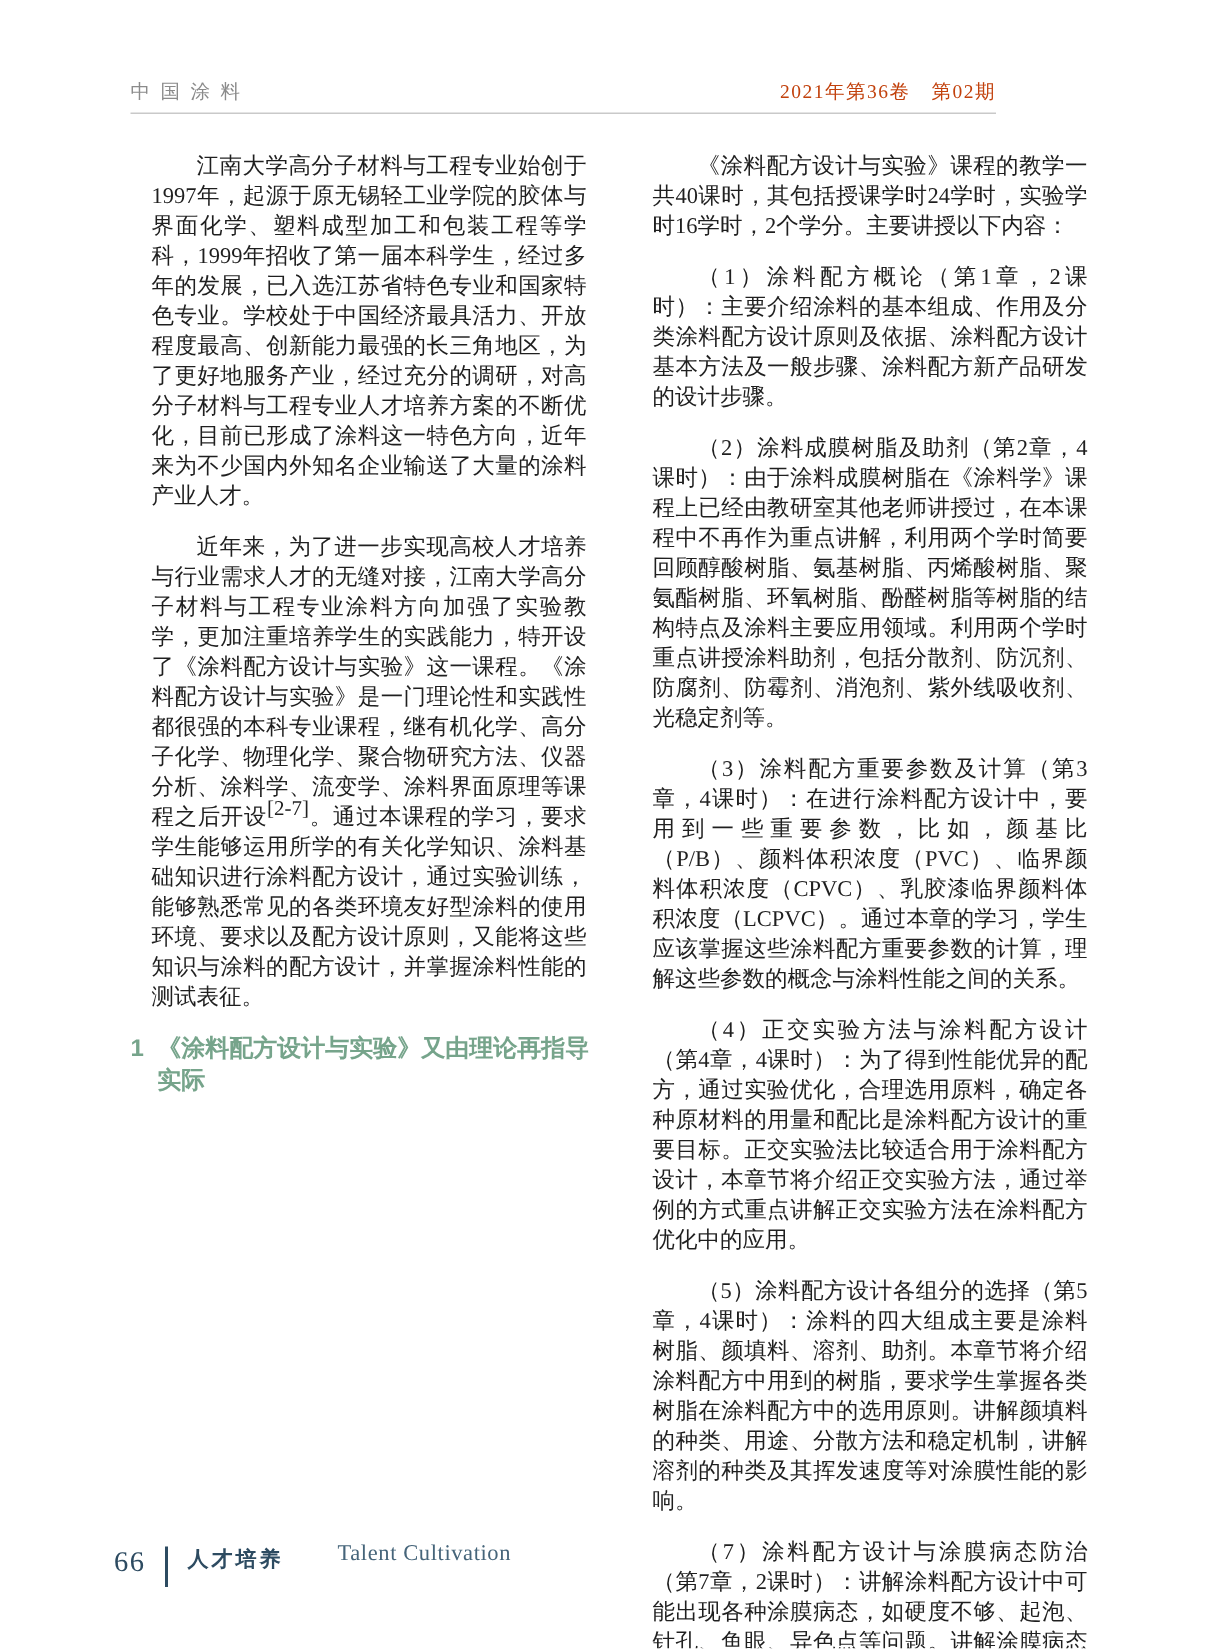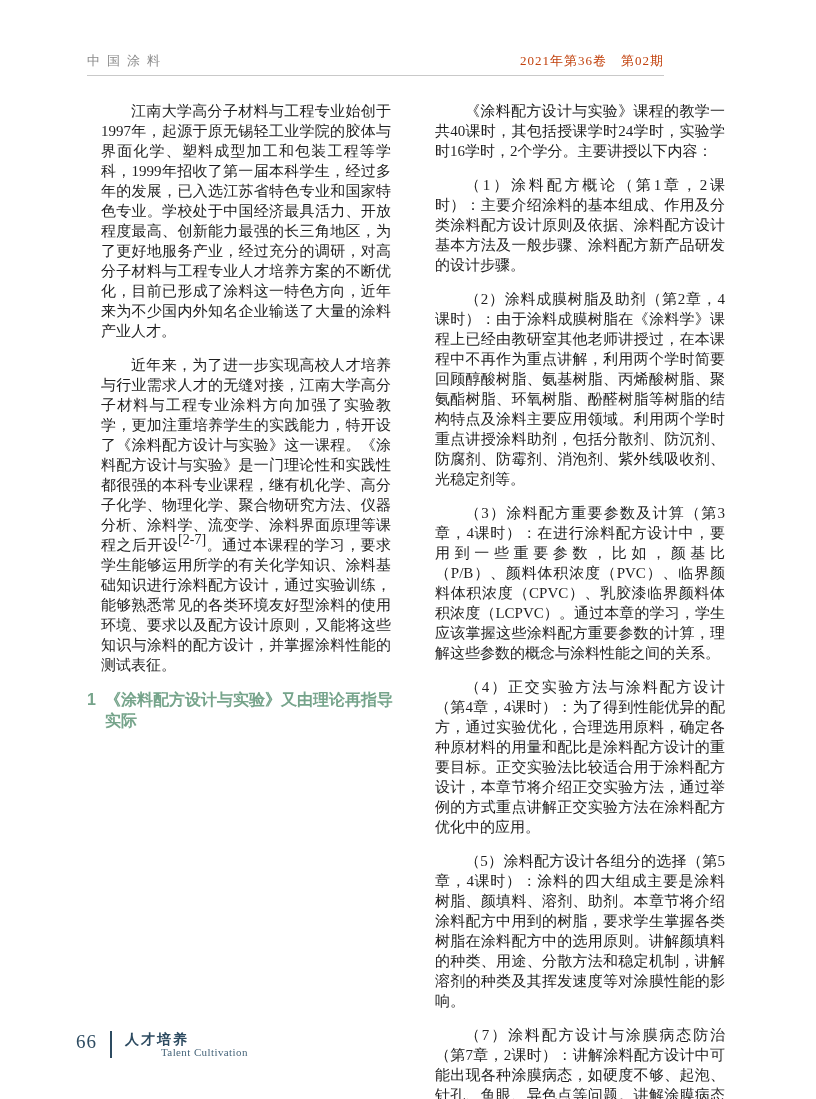--- a/index.html
+++ b/index.html
@@ -38,27 +38,27 @@
     text-align:left;
   }
   .sec-num{flex:0 0 auto;}
   .sec-title{flex:1 1 auto;}
   .footer{
     position:absolute;left:76px;top:1031px;
     display:flex;gap:13px;color:#2d4b61;
   }
   .page-number{font-size:19px;letter-spacing:1px;}
   .footer-divider{width:2px;height:27px;background:#2d4b61;}
-  .footer-col{display:flex;flex-direction:column;justify-content:center;}
+  .footer-col{display:flex;justify-content:center;}
   .footer-col-cn{
     font-family:"Liberation Sans","DejaVu Sans",sans-serif;
     font-weight:bold;font-size:14px;letter-spacing:2px;line-height:16px;
   }
   .footer-col-en{
-    font-size:11px;color:#46657a;letter-spacing:0.4px;line-height:11px;padding-left:36px;
+    font-size:15px;color:#46657a;letter-spacing:0.4px;line-height:11px;padding-left:36px;
   }
 </style>
 </head>
 <body>
 
 <div class="page">
 
   <div class="header">
     <span class="journal-name">中国涂料</span>
     <span class="issue-info">2021年第36卷　第02期</span>

